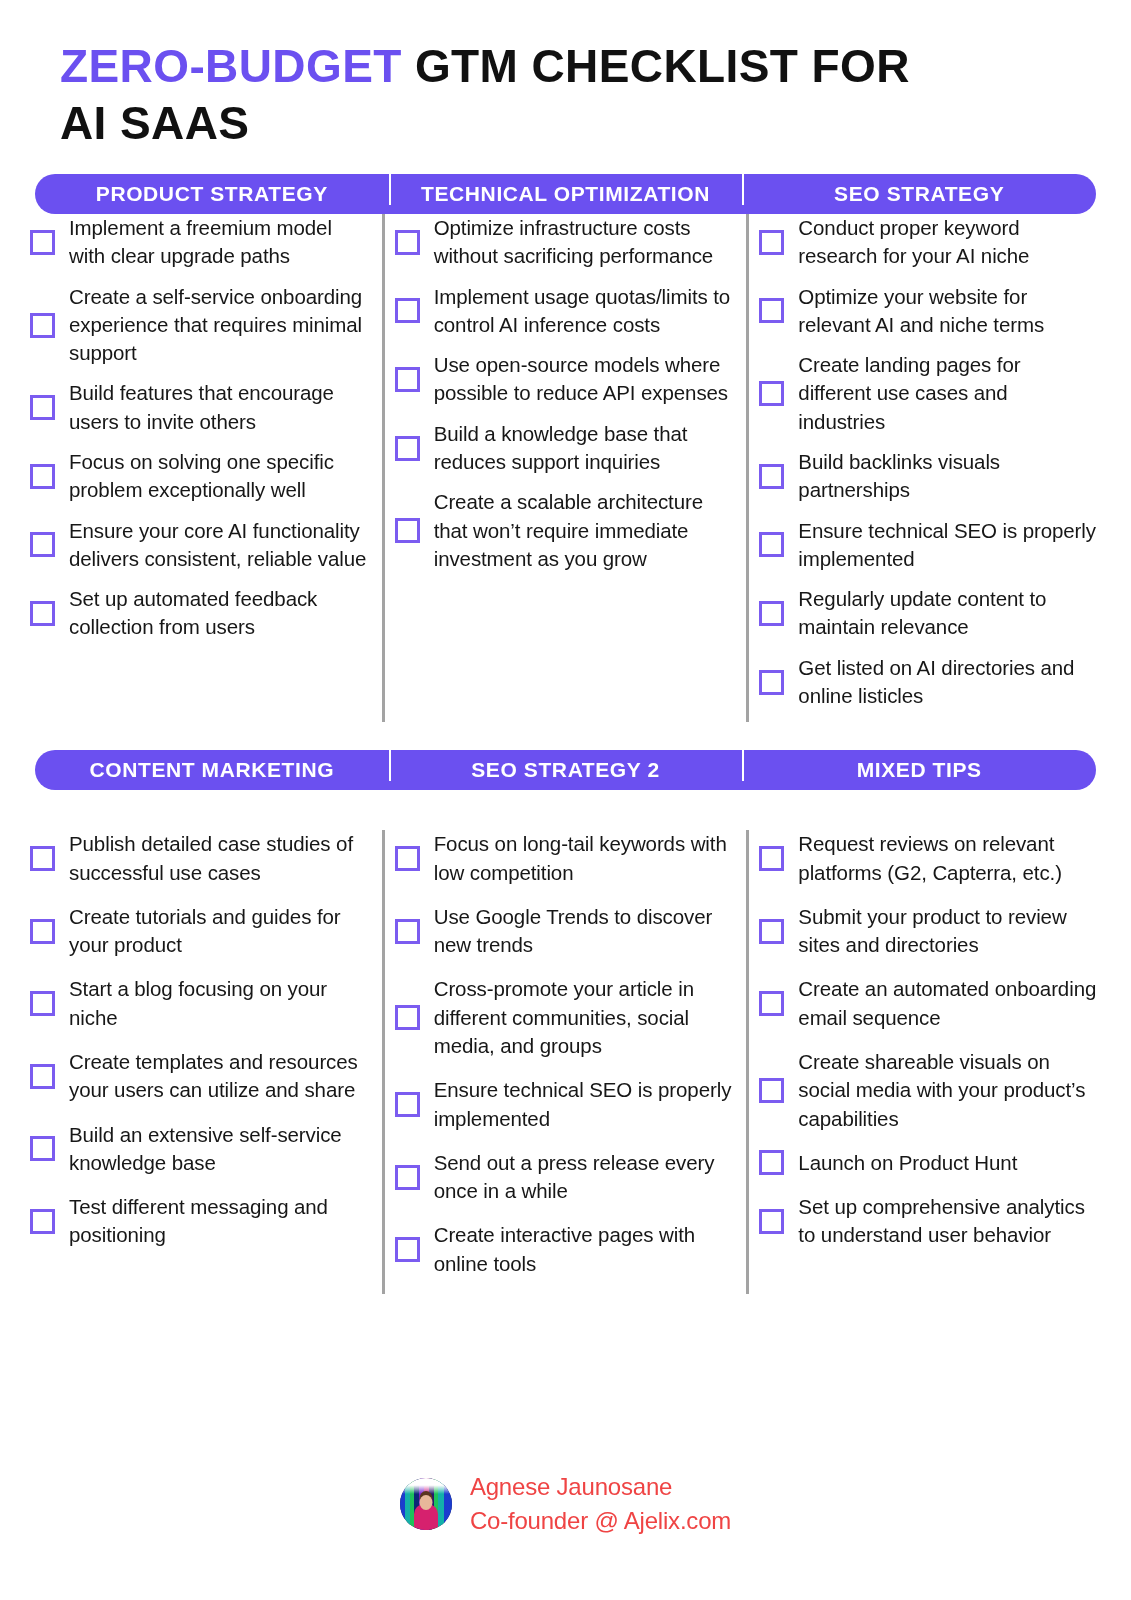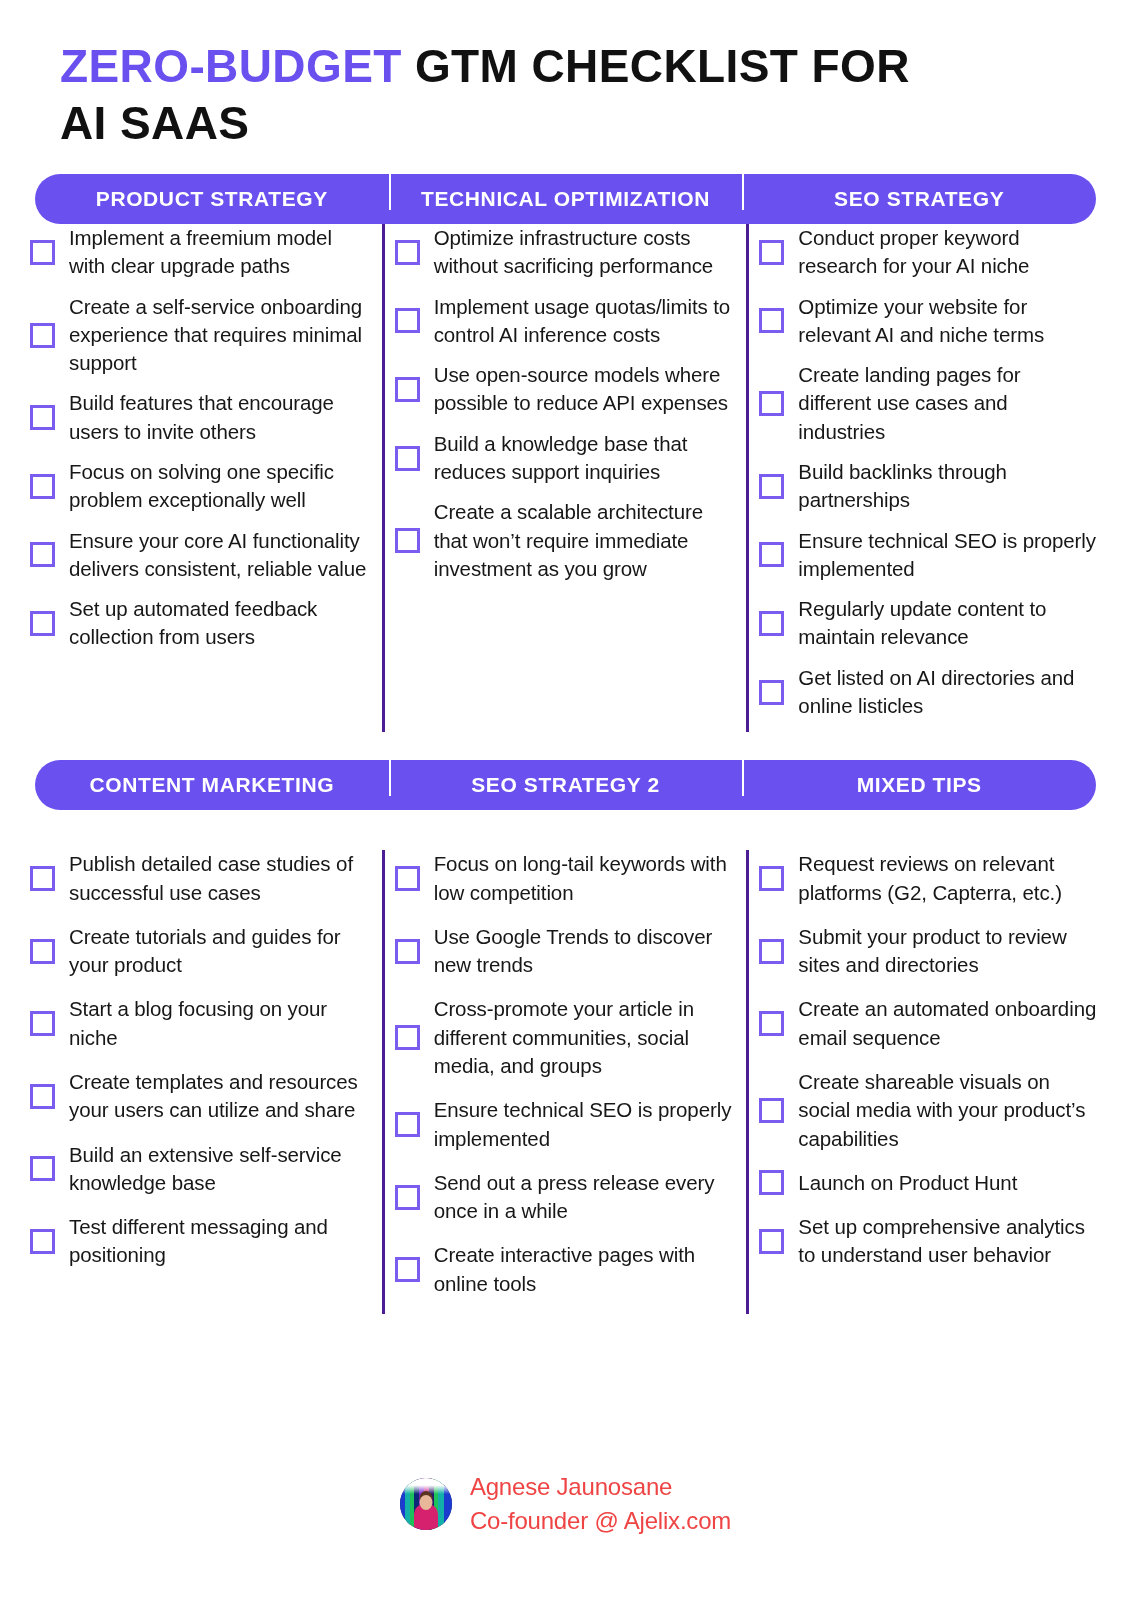--- a/index.html
+++ b/index.html
@@ -27,21 +27,21 @@
     text-transform: uppercase;
     color: #111111;
   }
   .title .hl { color: #6B50F0; }
 
   
   .band {
     margin: 22px 35px 0 35px;
     background: #6B50F0;
     border-radius: 34px;
-    height: 50px;
+    height: 40px;
     display: flex;
     align-items: center;
   }
   .band-cell {
     flex: 1 1 0;
     text-align: center;
     color: #ffffff;
     font-weight: 800;
     font-size: 21px;
     letter-spacing: 0.6px;
@@ -62,21 +62,21 @@
   .cols {
     display: flex;
     margin: 0 20px;
   }
   .col {
     flex: 1 1 0;
     padding: 0 14px 0 10px;
     position: relative;
   }
   .col + .col {
-    border-left: 3px solid #4c1d95;
+    border-left: 3px solid #a3a3a3;
   }
 
   
   .item {
     display: flex;
     align-items: center;
     margin-bottom: 14px;
   }
   .cbox {
     flex: 0 0 auto;
@@ -243,21 +243,21 @@
     <div class="item">
       <span class="cbox"></span>
       <span class="itext">Optimize your website for relevant AI and niche terms</span>
     </div>
     <div class="item">
       <span class="cbox"></span>
       <span class="itext">Create landing pages for different use cases and industries</span>
     </div>
     <div class="item">
       <span class="cbox"></span>
-      <span class="itext">Build backlinks through partnerships</span>
+      <span class="itext">Build backlinks visuals partnerships</span>
     </div>
     <div class="item">
       <span class="cbox"></span>
       <span class="itext">Ensure technical SEO is properly implemented</span>
     </div>
     <div class="item">
       <span class="cbox"></span>
       <span class="itext">Regularly update content to maintain relevance</span>
     </div>
     <div class="item">

